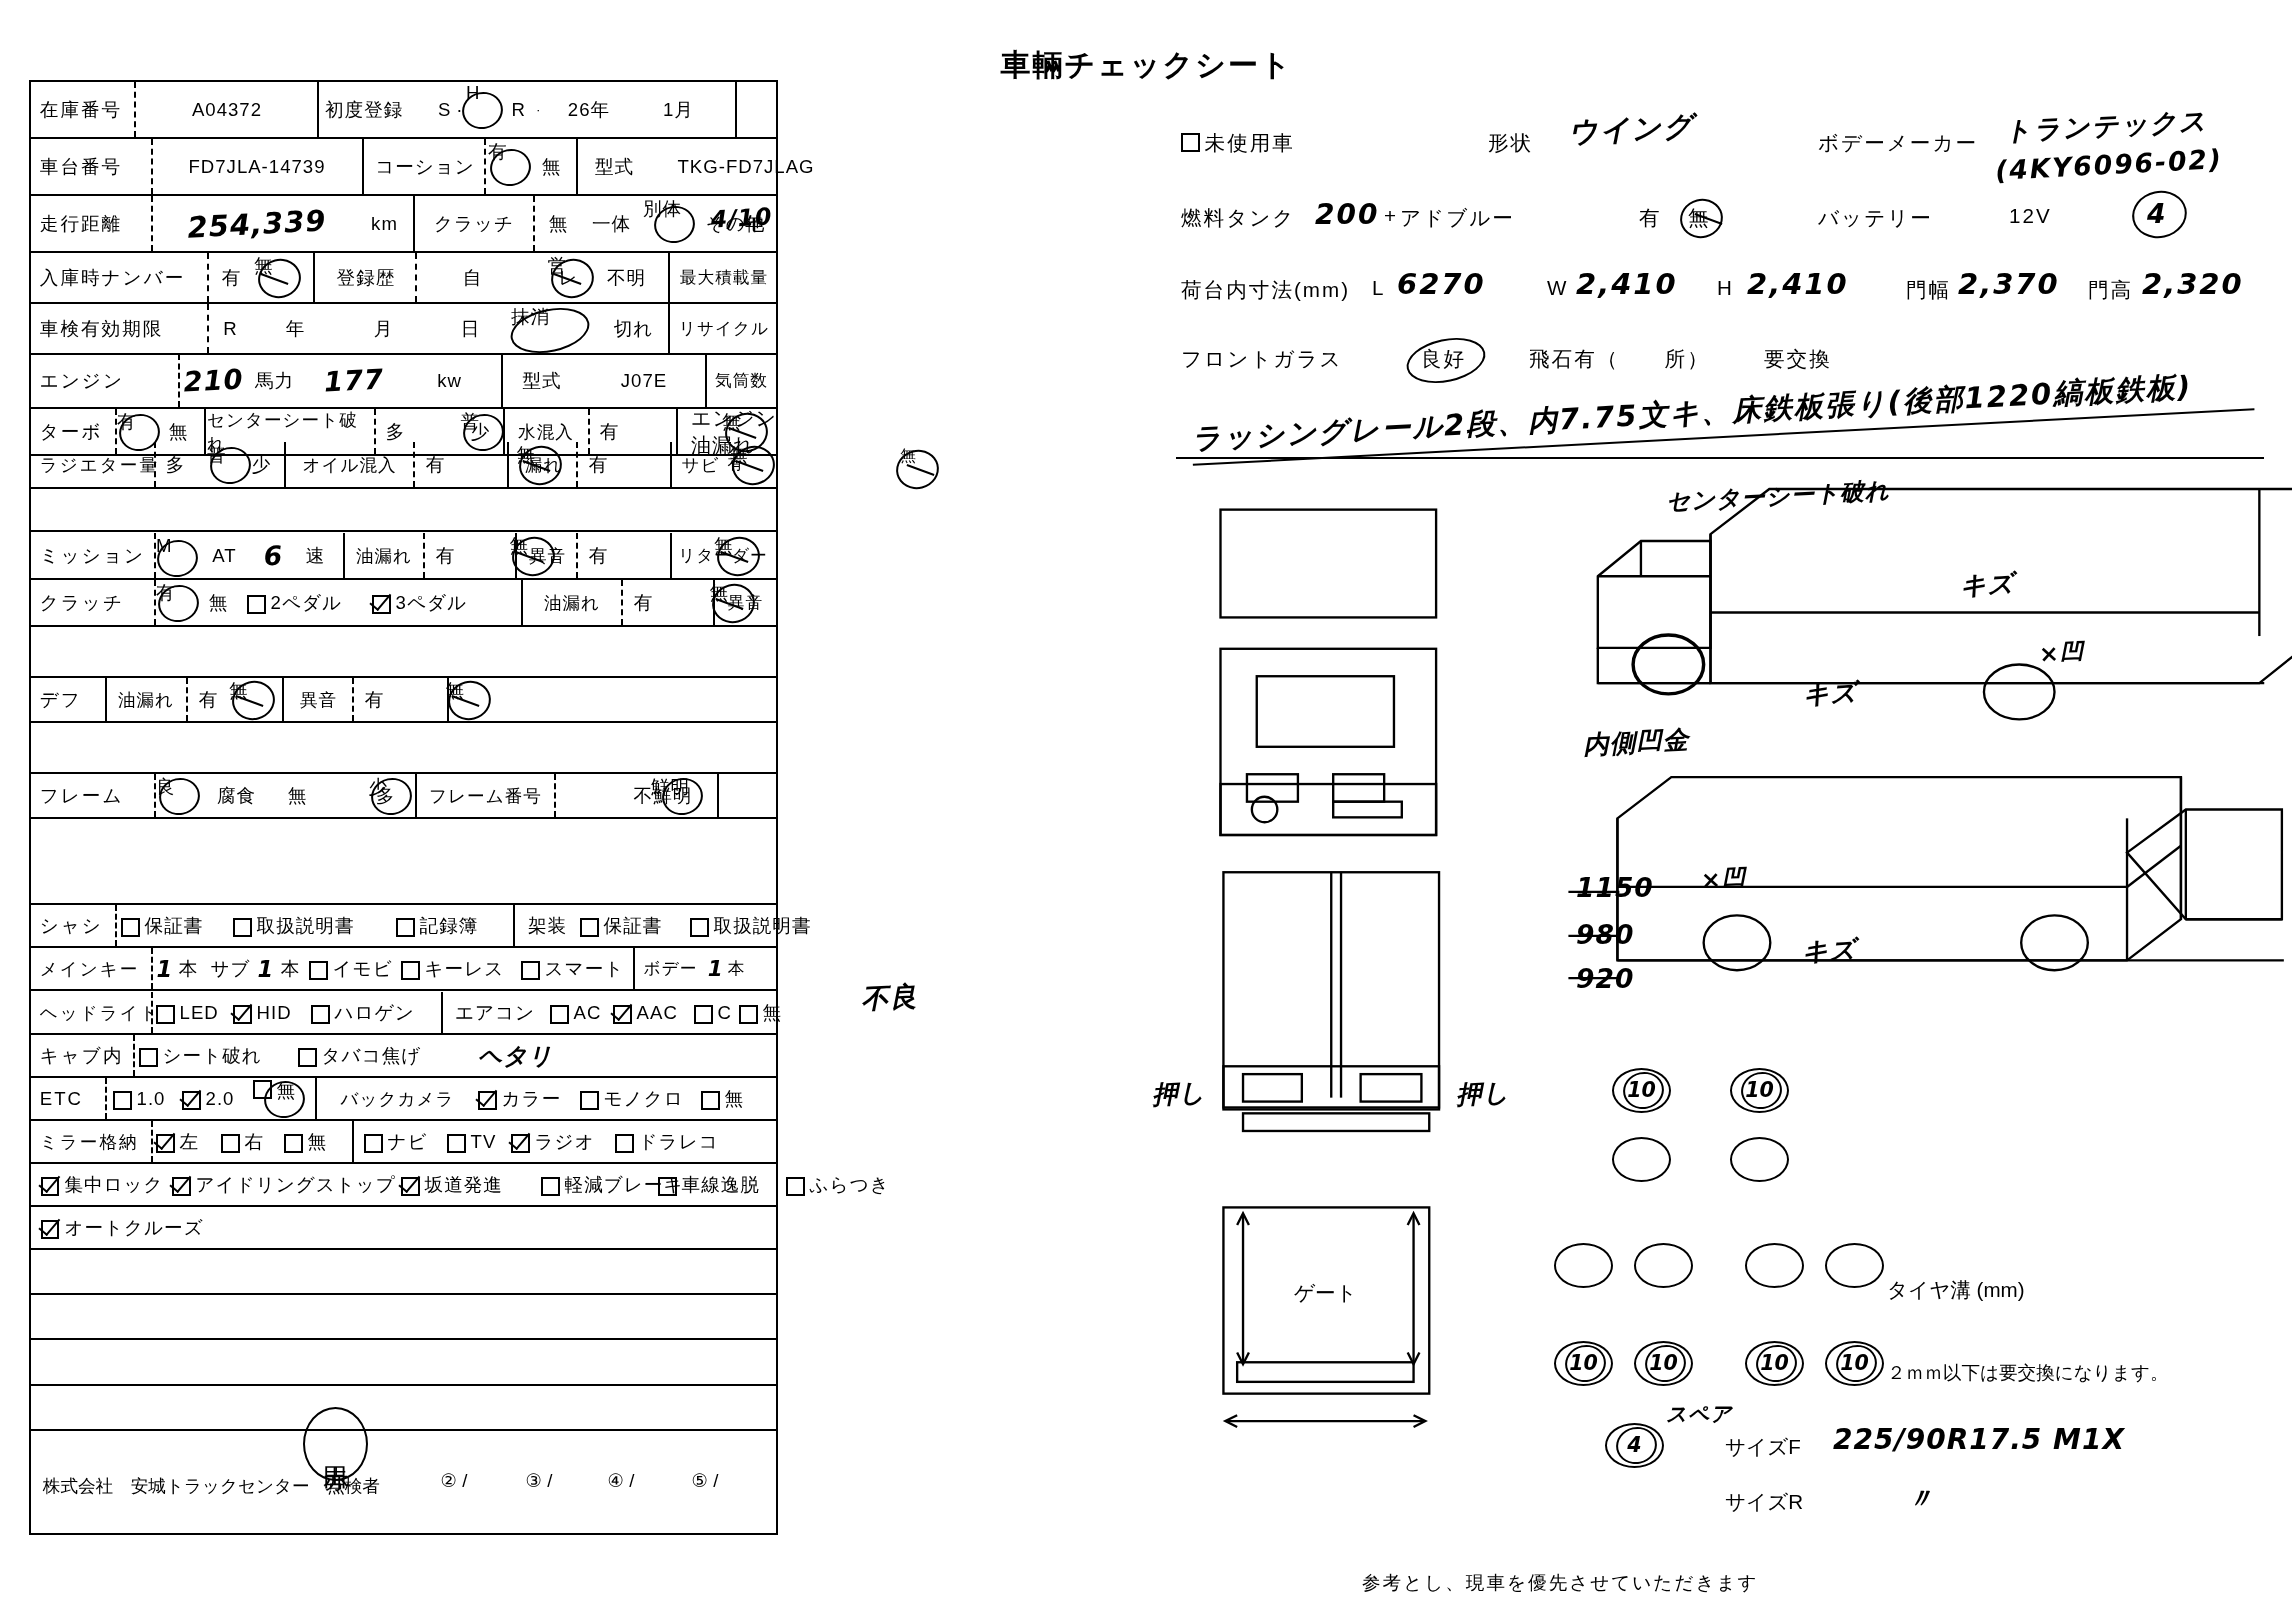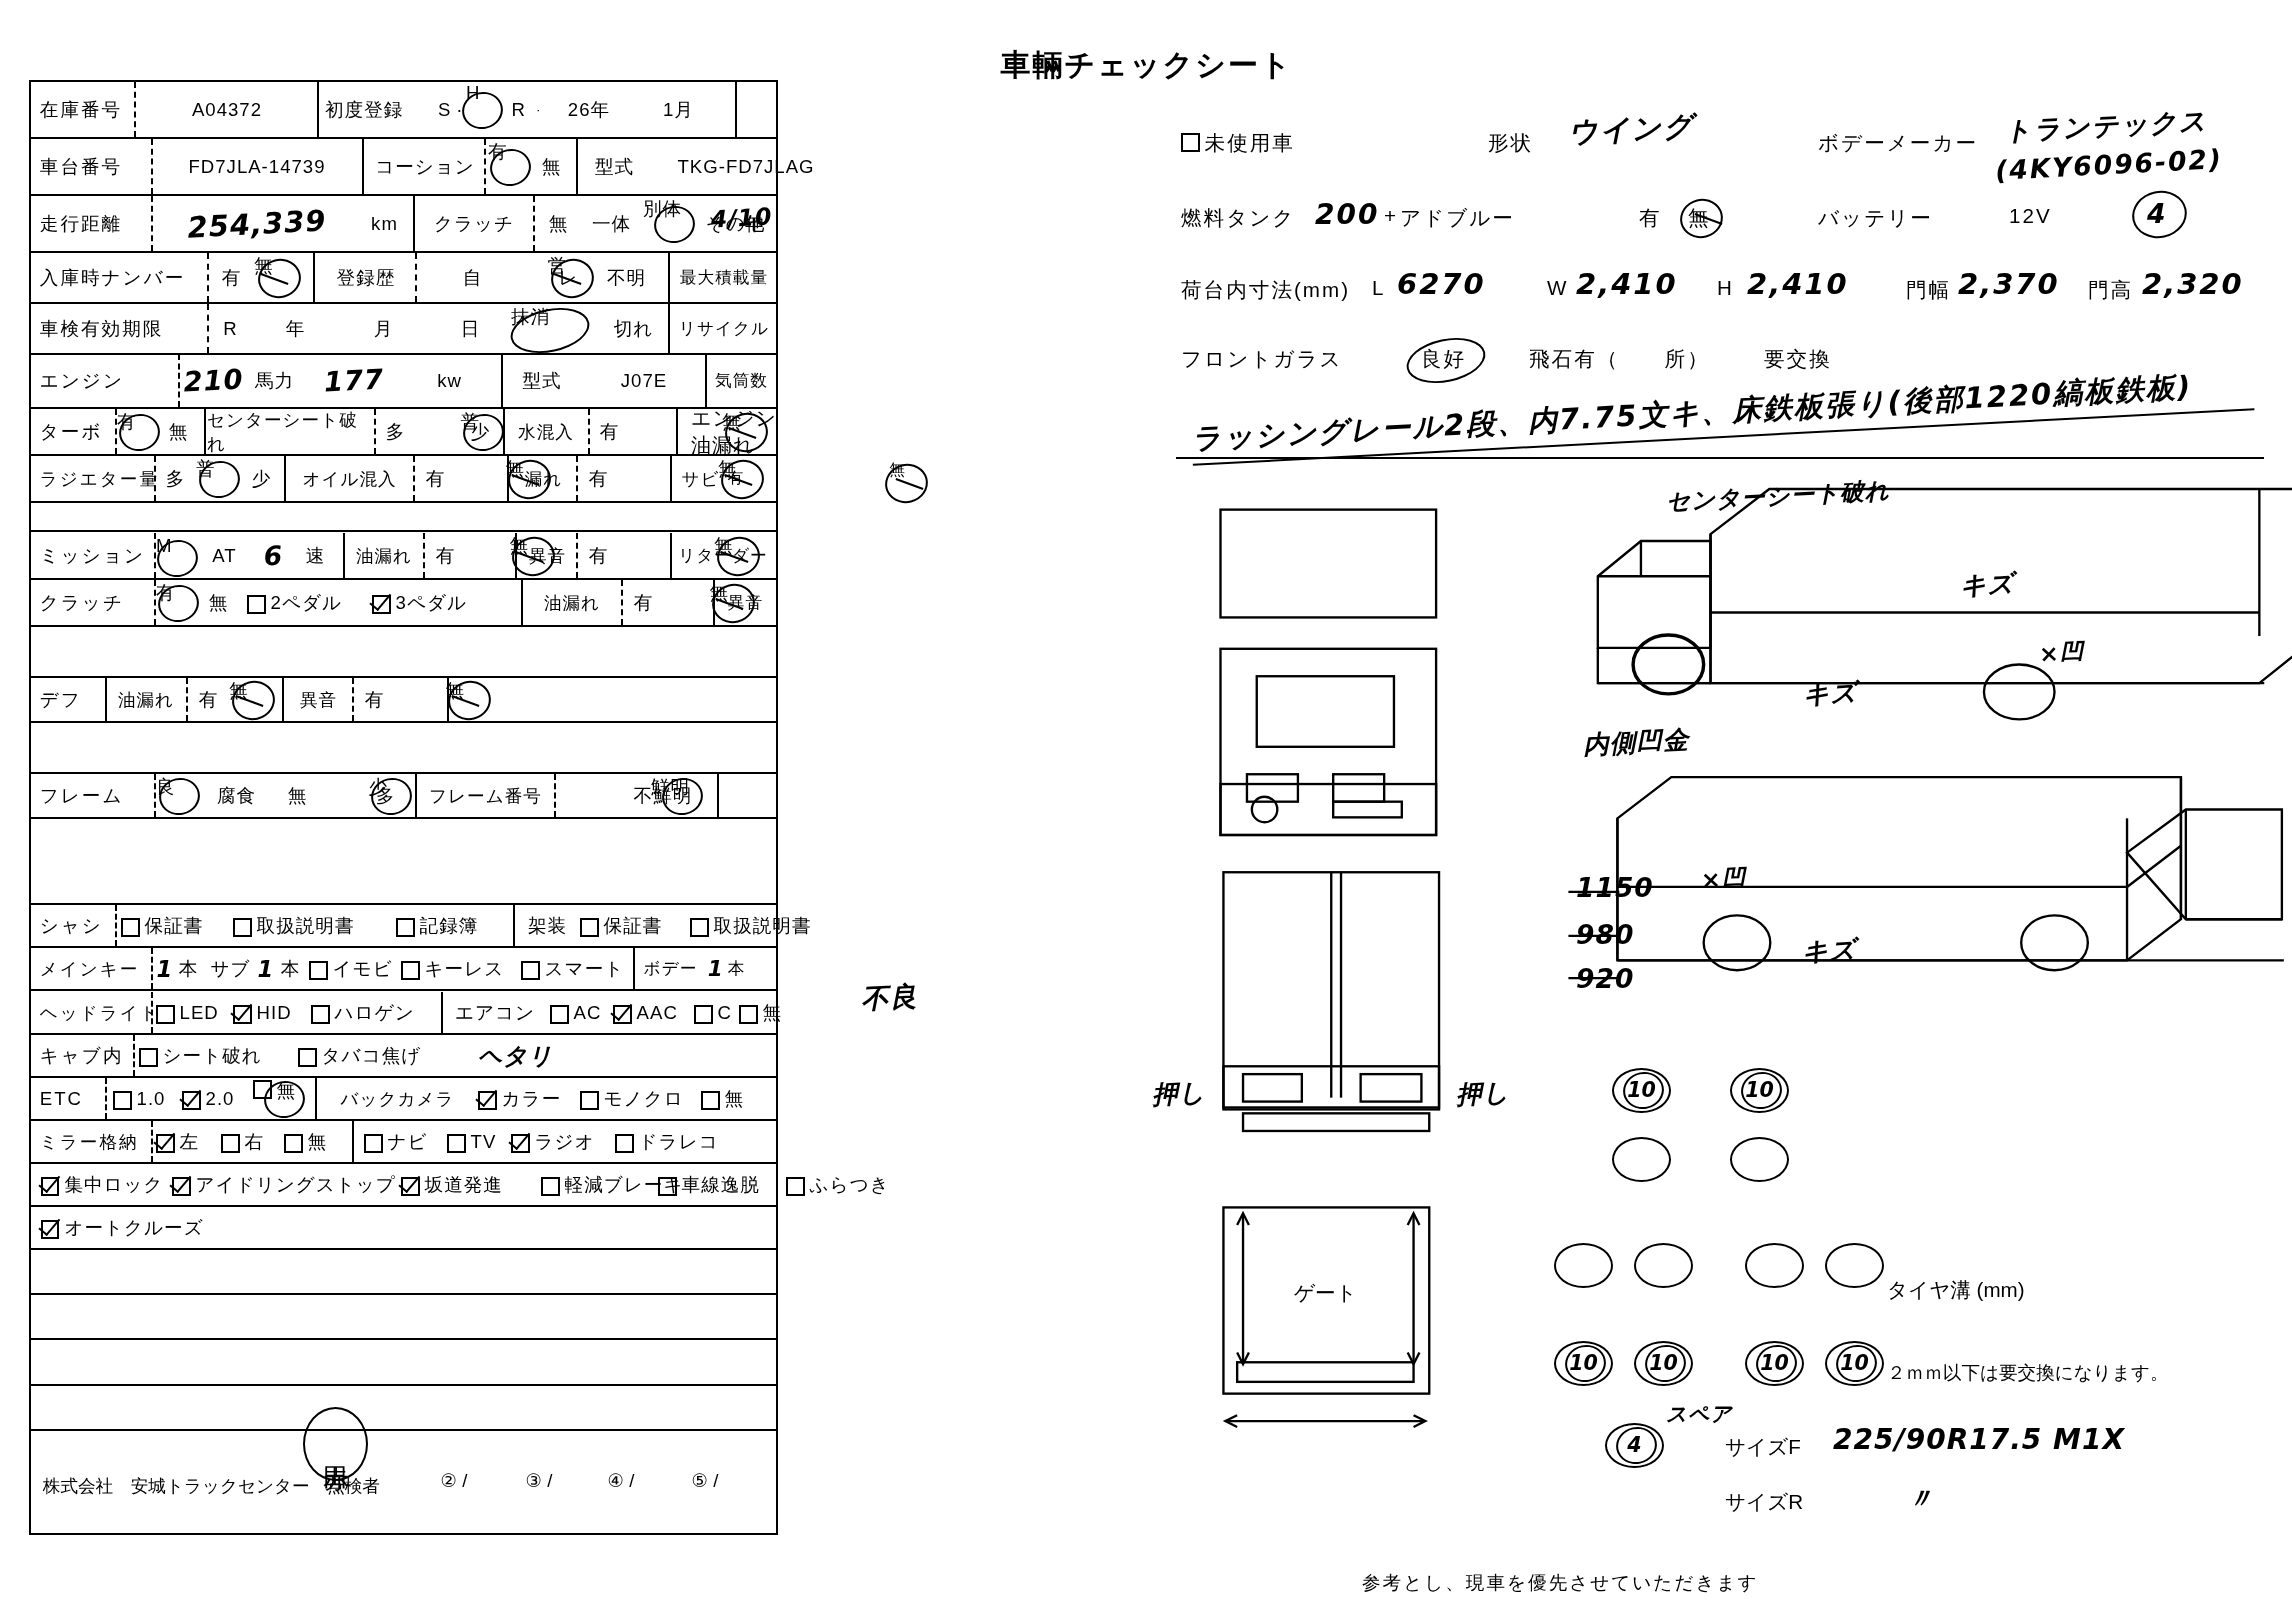--- a/index.html
+++ b/index.html
@@ -199,21 +199,21 @@
       <div class="cell c" style="left:429px;width:41px;">少</div>
       <div class="vsolid" style="left:472px;"></div>
       <div class="cell c" style="left:474px;width:82px;font-size:17.6px;">水混入</div>
       <div class="vdash" style="left:557px;"></div>
       <div class="cell c" style="left:559px;width:39px;">有</div>
       <div class="cell c strike" style="left:598px;width:45px;">無</div>
       <div class="vsolid" style="left:645px;"></div>
       <div class="cell c" style="left:647px;width:87px;font-size:20px;padding-left:13px;">エンジン油漏れ</div>
     </div>
 
-    <div class="trow" style="top:374px;height:47px;">
+    <div class="trow" style="top:360px;height:47px;padding-left:11px;">
       <div class="tlabel" style="font-size:17.6px;">ラジエター量</div>
       <div class="vdash" style="left:123px;"></div>
       <div class="cell c" style="left:125px;width:39px;">多</div>
       <div class="cell c circ" style="left:165px;width:43px;">普</div>
       <div class="cell c" style="left:210px;width:41px;">少</div>
       <div class="vsolid" style="left:253px;"></div>
       <div class="cell c" style="left:255px;width:127px;font-size:17.6px;">オイル混入</div>
       <div class="vdash" style="left:382px;"></div>
       <div class="cell c" style="left:384px;width:41px;">有</div>
       <div class="cell c strike" style="left:427px;width:45px;">無</div>

